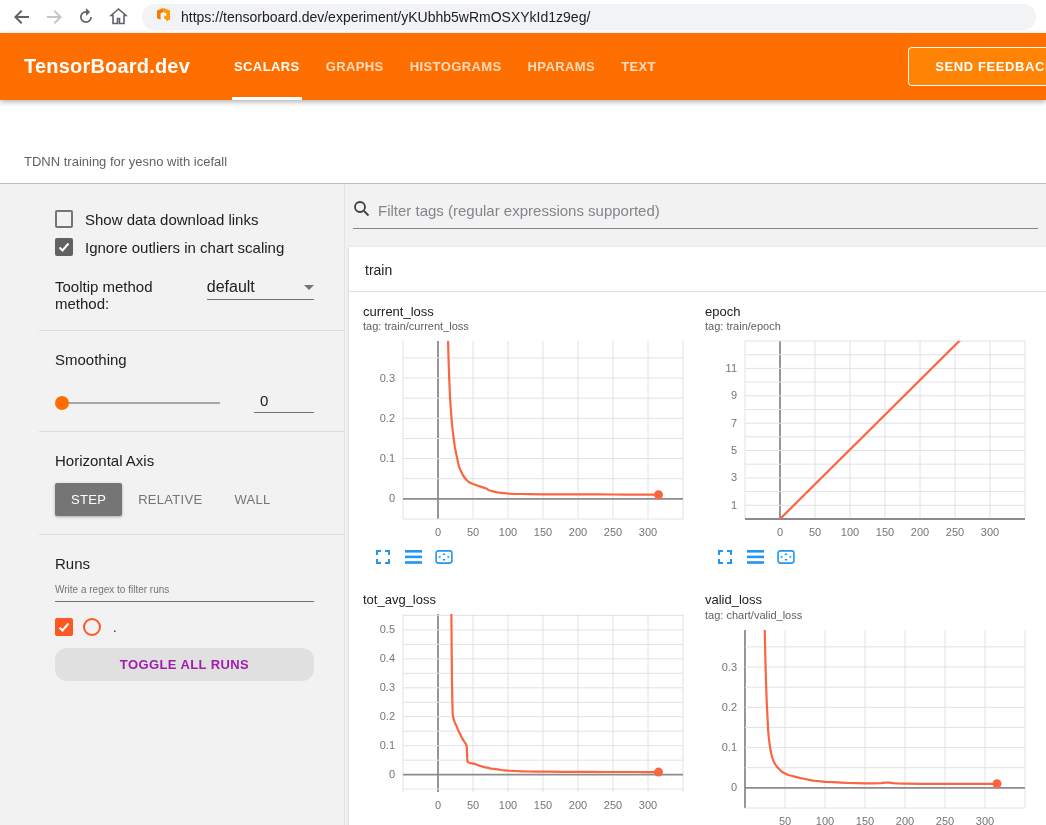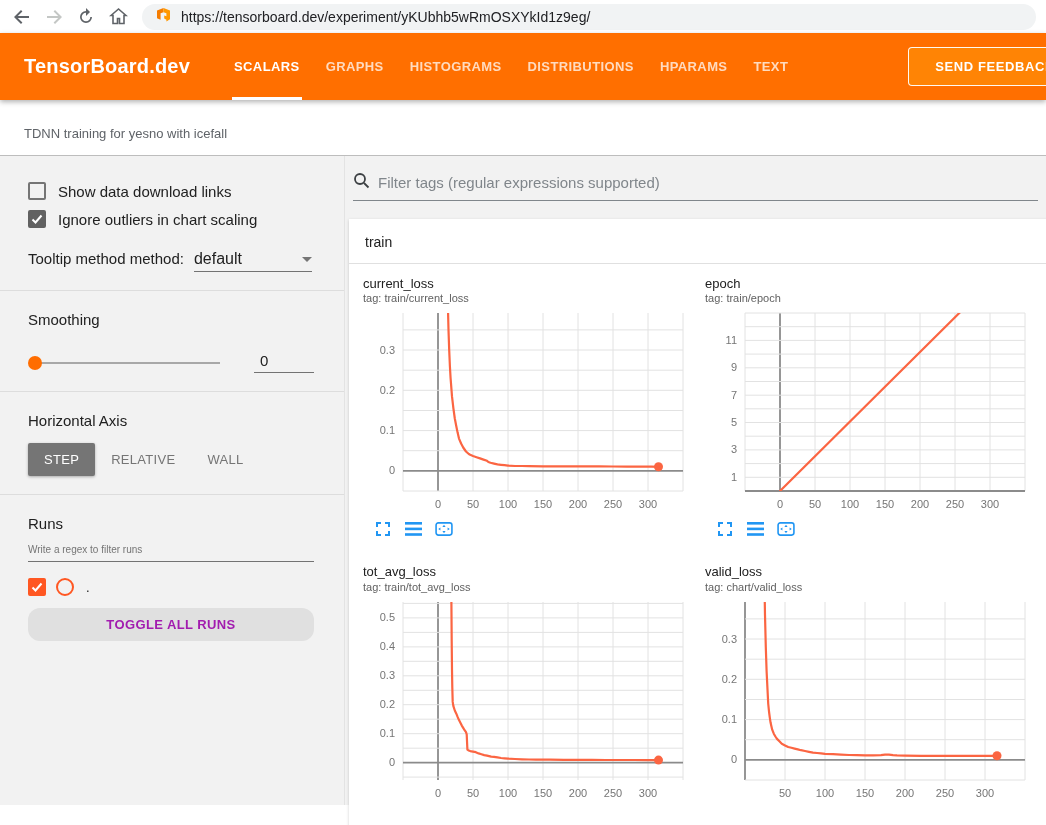--- a/index.html
+++ b/index.html
@@ -24,31 +24,31 @@
     color:rgba(255,255,255,.75); font-size:13px; font-weight:bold; letter-spacing:.4px;
     margin-right:26px; cursor:pointer; }
   .nav-tab.active { color:#fff; }
   .nav-tab.active::after { content:""; position:absolute; left:-2px; right:-2px; bottom:0;
     height:3px; background:#fff; }
   .feedback-btn { position:absolute; right:-36px; top:14px; border:1px solid rgba(255,255,255,.95);
     border-radius:4px; background:#ff8405; color:#fff; font-size:13px; font-weight:bold;
     letter-spacing:.6px; padding:11px 26px; cursor:pointer; font-family:inherit; }
 
   
-  .subtitle-band { height:56px; background:#fff; border-bottom:1px solid #bdbdbd;
+  .subtitle-band { height:84px; background:#fff; border-bottom:1px solid #bdbdbd;
     display:flex; align-items:flex-end; padding:0 0 14px 24px; }
   .subtitle { font-size:13px; color:#5f6368; }
 
   
   .content { display:flex; height:649px; background:#f2f2f2; }
   .sidebar { width:345px; flex:none; background:#f2f2f2; border-right:1px solid #e3e3e3; }
   .main { flex:1; background:#f2f2f2; min-width:0; }
 
   
-  .side-section { padding:16px 30px 18px 28px; border-bottom:1px solid #ddd; }
+  .side-section { padding:16px 30px 18px 16px; border-bottom:1px solid #ddd;margin-left:39px; }
   .side-section:last-child { border-bottom:none; }
   .check-row { display:flex; align-items:center; margin:10px 0; cursor:pointer; }
   .checkbox { width:18px; height:18px; border:2px solid #757575; border-radius:2px;
     margin-right:12px; flex:none; background:#f2f2f2; }
   .checkbox.checked-dark { background:#616161; border-color:#616161; }
   .checkbox.checked-orange { background:#ff5722; border-color:#ff5722; }
   .checkbox svg { display:block; }
   .check-label { font-size:15px; color:#212121; }
   .tooltip-row { display:flex; align-items:baseline; margin-top:22px; }
   .tooltip-label { font-size:15px; color:#212121; margin-right:10px; }
@@ -143,21 +143,20 @@
     <span class="url-text">https://tensorboard.dev/experiment/yKUbhb5wRmOSXYkId1z9eg/</span>
   </div>
 </div>
 
 <div class="app-header">
   <div class="brand">TensorBoard.dev</div>
   <div class="nav">
     <span class="nav-tab active">SCALARS</span>
     <span class="nav-tab">GRAPHS</span>
     <span class="nav-tab">HISTOGRAMS</span>
-    <span class="nav-tab">DISTRIBUTIONS</span>
     <span class="nav-tab">HPARAMS</span>
     <span class="nav-tab">TEXT</span>
   </div>
   <button class="feedback-btn">SEND FEEDBACK</button>
 </div>
 
 <div class="subtitle-band">
   <span class="subtitle">TDNN training for yesno with icefall</span>
 </div>
 
@@ -369,21 +368,20 @@
               <span class="cicon">
                 <svg width="20" height="16" viewBox="0 0 20 16">
                   <rect x="1.2" y="1.2" width="17.6" height="13.6" rx="2.5" fill="none" stroke="#2196f3" stroke-width="1.8"></rect>
                   <path d="M10 3.4 8.2 5.8h3.6zM10 12.6 8.2 10.2h3.6zM3.6 8 6 6.2v3.6zM16.4 8 14 6.2v3.6z" fill="#2196f3"></path>
                 </svg>
               </span>
             </div>
           </div>
           <div class="chart-card">
             <div class="chart-title">tot_avg_loss</div>
-            <div class="chart-tag">tag: train/tot_avg_loss</div>
             <svg class="chart-svg" width="338" height="206">
               <defs>
                 <clipPath id="clip2">
                   <rect x="40" y="5" width="280" height="178"></rect>
                 </clipPath>
               </defs>
               <line x1="40.0" y1="5" x2="40.0" y2="183" stroke="#e2e2e2" stroke-width="1"></line>
               <line x1="75.0" y1="5" x2="75.0" y2="183" stroke="#8b8b8b" stroke-width="1.8"></line>
               <line x1="110.0" y1="5" x2="110.0" y2="183" stroke="#e2e2e2" stroke-width="1"></line>
               <line x1="145.0" y1="5" x2="145.0" y2="183" stroke="#e2e2e2" stroke-width="1"></line>

